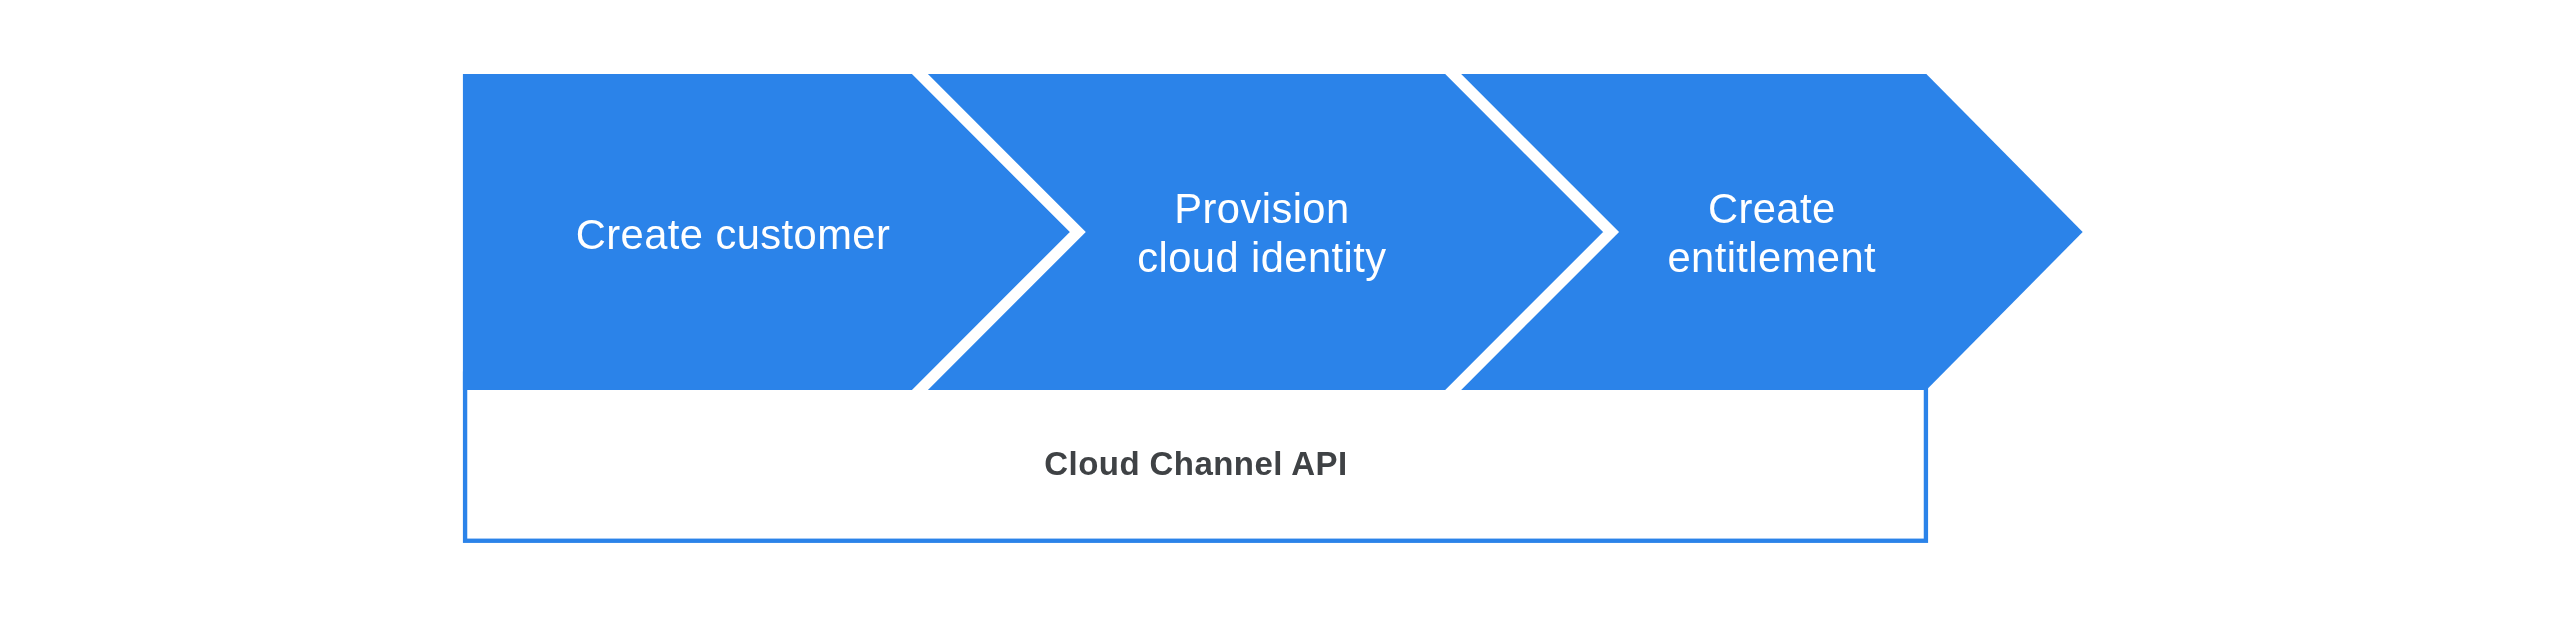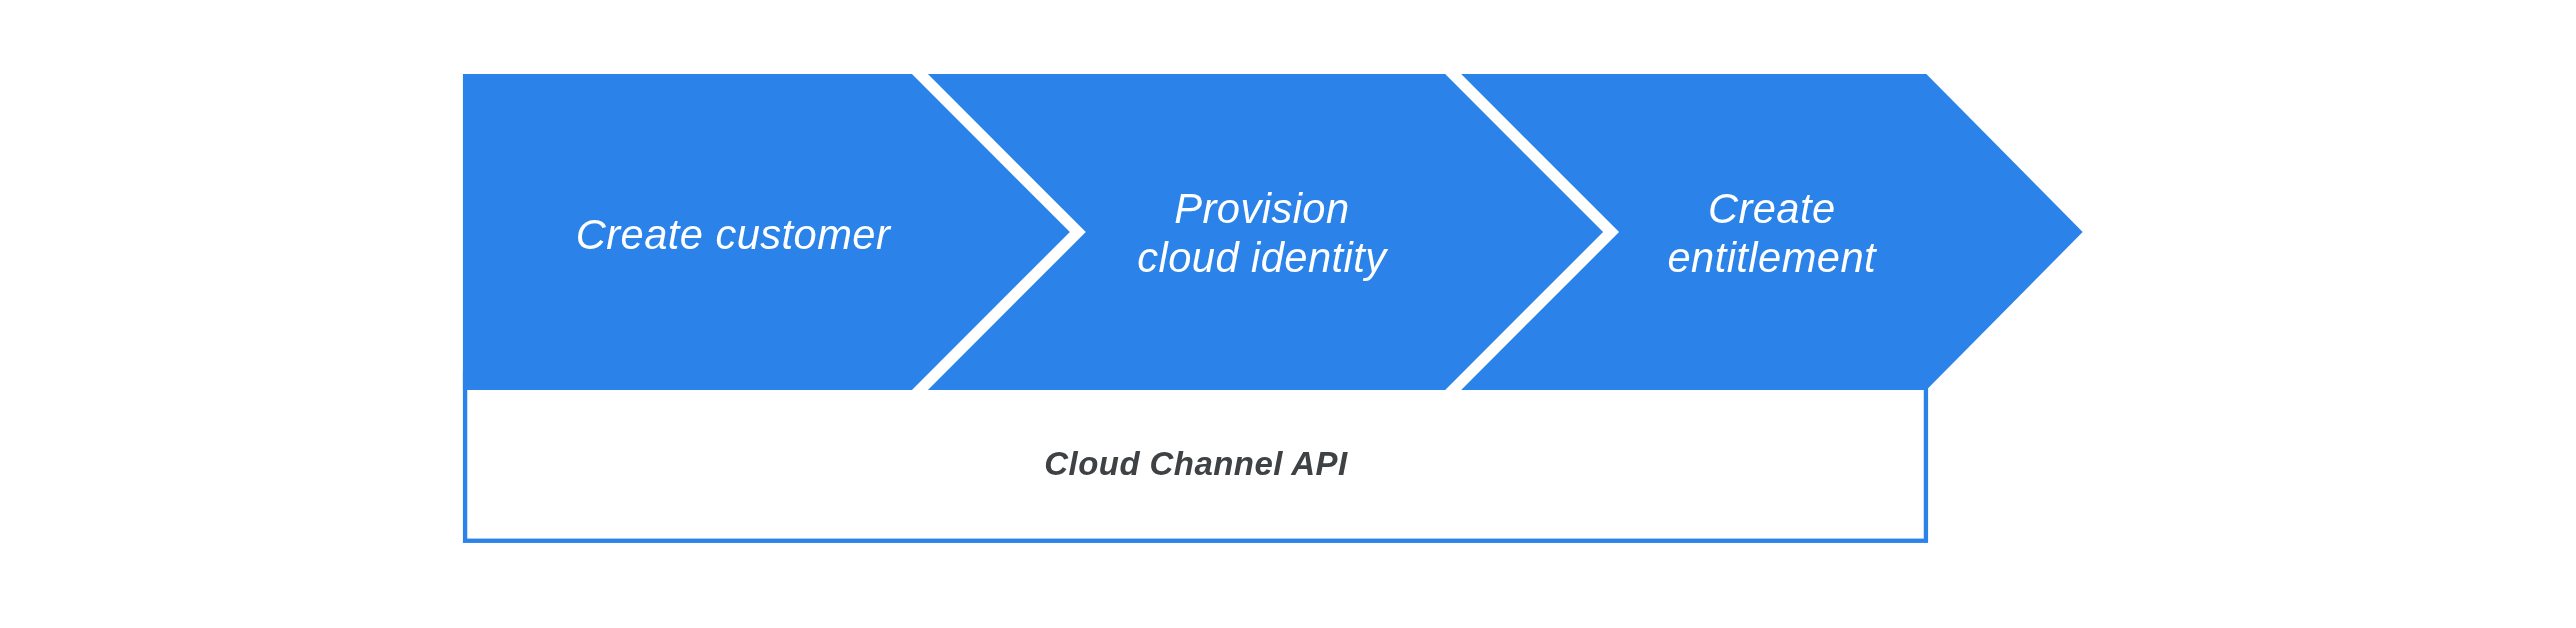--- a/index.html
+++ b/index.html
@@ -6,21 +6,20 @@
     margin: 0;
     padding: 0;
     background: #ffffff;
   }
   .canvas {
     position: relative;
     width: 2576px;
     height: 629px;
     background: #ffffff;
     overflow: hidden;
-    font-style: italic;
   }
   svg.diagram {
     display: block;
     width: 2576px;
     height: 629px;
     font-family: "Liberation Sans", sans-serif;
   }
   .step-label {
     font-size: 48px;
     font-weight: 400;

